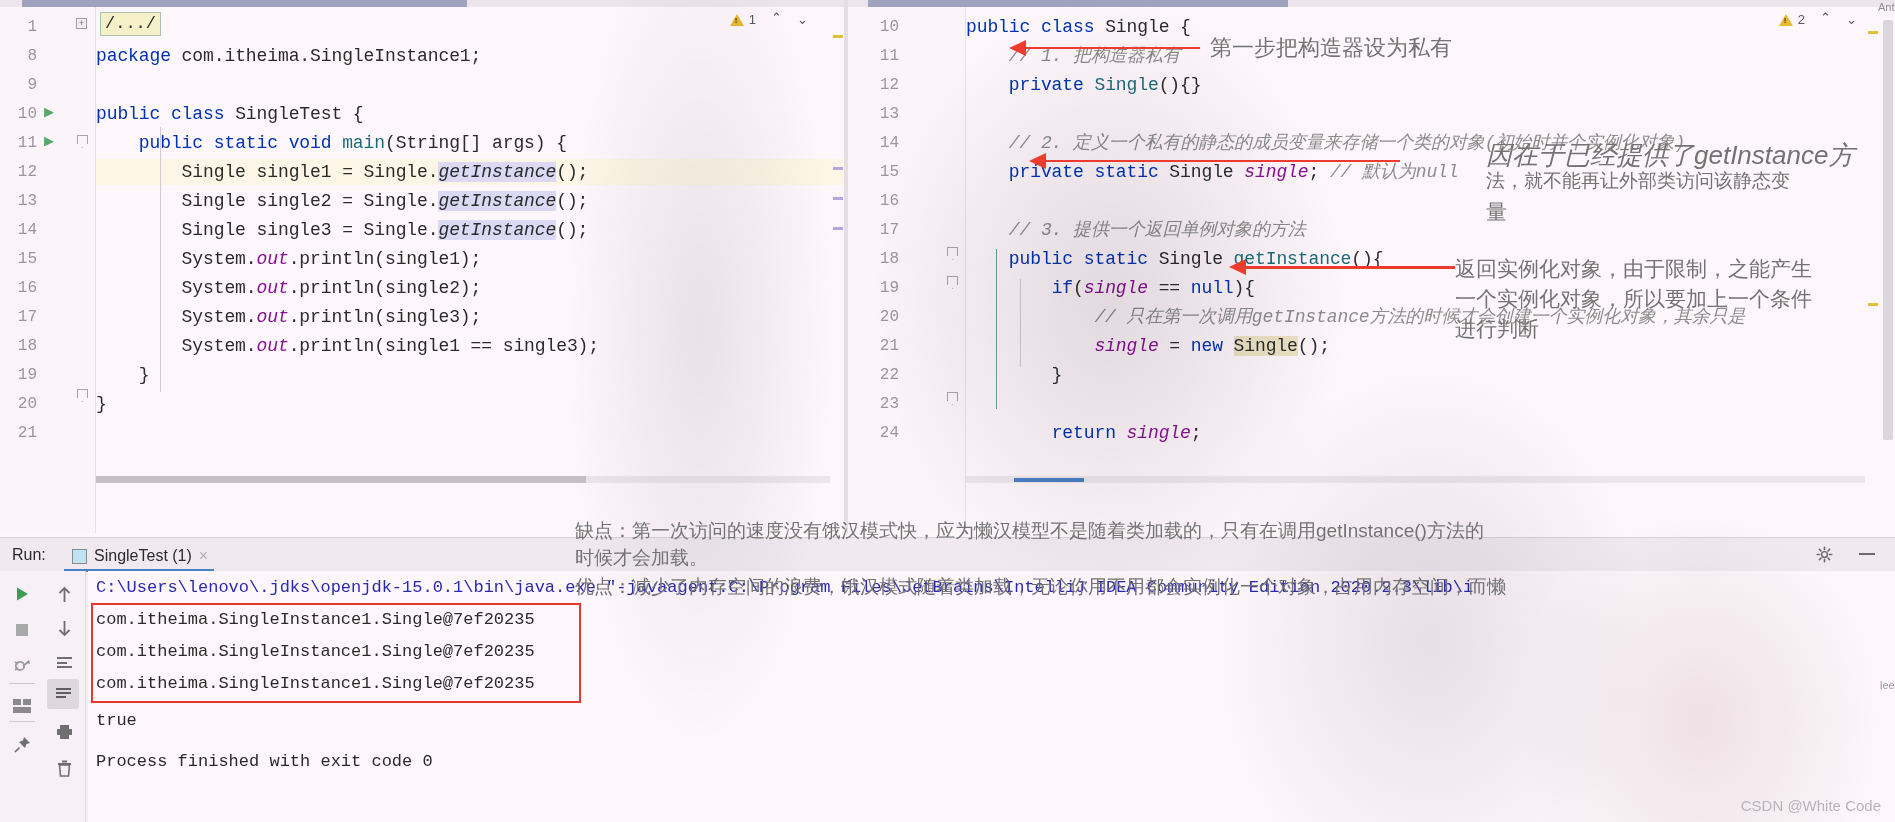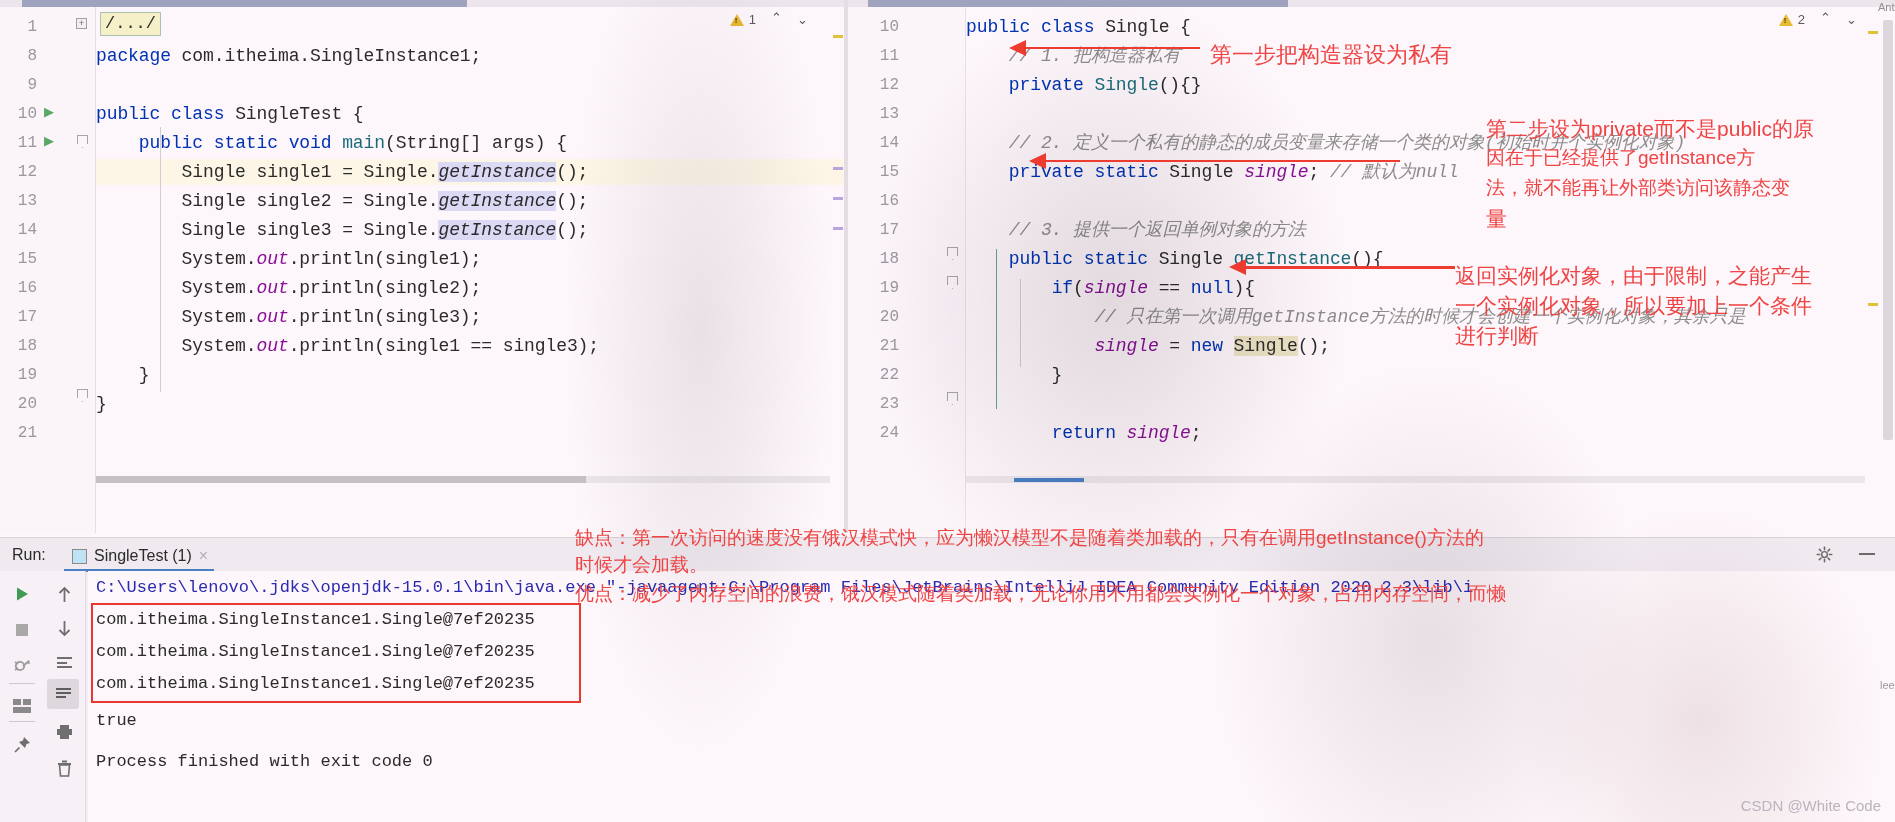--- a/index.html
+++ b/index.html
@@ -107,22 +107,22 @@
     border-right:1px solid #e0dae0; }
   .tbtn{ position:absolute; width:30px; height:30px; display:flex; align-items:center; justify-content:center; }
   .tsep{ position:absolute; width:26px; height:1px; background:#cfc9cf; }
 
   .console{ position:absolute; left:88px; right:0; top:33px; bottom:0; background:#fdf6fa; overflow:hidden; }
   .coline{ position:absolute; left:8px; white-space:pre; font:17px/1 "Liberation Mono", monospace; color:#2b2b2b; }
   .copath{ color:#2a2ab0; }
   .redbox{ position:absolute; border:2px solid #e8372c; }
 
   
-  .anno{ position:absolute; color:#ef4444; font-family:"Liberation Sans", sans-serif;
-    white-space:pre; z-index:20;margin-top:7px; }
+  .anno{ position:absolute; color:#737373; font-family:"Liberation Sans", sans-serif;
+    white-space:pre; z-index:20; }
   .arrow{ position:absolute; z-index:19; }
   .arrow .shaft{ position:absolute; height:3px; background:#ee3b30; top:0; left:0; }
   .arrow .head{ position:absolute; width:0;height:0; top:-7px; left:-16px;
     border-top:8.5px solid transparent; border-bottom:8.5px solid transparent;
     border-right:17px solid #ee3b30; }
 
   .watermark{ position:absolute; right:14px; bottom:8px; font:15px "Liberation Sans",sans-serif;
     color:#b9b3bd; z-index:30; }
   .sidetag{ position:absolute; right:1px; top:2px; width:16px; font:11px/1.05 "Liberation Sans",sans-serif;
     color:#8f8f8f; z-index:30; letter-spacing:0; }
@@ -401,22 +401,21 @@
   <div class="arrow" style="left:1025px;top:47px;width:175px;">
     <div class="shaft" style="width:175px;height:2px;"></div>
     <div class="head"></div>
   </div>
   <div class="anno" style="left:1210px;top:33px;font-size:22px;">第一步把构造器设为私有</div>
 
   <div class="arrow" style="left:1045px;top:160px;width:355px;">
     <div class="shaft" style="width:355px;height:2px;"></div>
     <div class="head"></div>
   </div>
-  <div class="anno" style="left:1486px;top:108px;font-size:21px;">第二步设为private而不是public的原</div>
-  <div class="anno" style="left:1486px;top:138px;font-size:19px;">因在于已经提供了getInstance方</div>
+  <div class="anno" style="left:1486px;top:138px;font-size:26px;font-style:italic;">因在于已经提供了getInstance方</div>
   <div class="anno" style="left:1486px;top:168px;font-size:19px;">法，就不能再让外部类访问该静态变</div>
   <div class="anno" style="left:1486px;top:198px;font-size:21px;">量</div>
 
   <div class="arrow" style="left:1245px;top:266px;width:210px;">
     <div class="shaft" style="width:210px;height:3px;"></div>
     <div class="head"></div>
   </div>
   <div class="anno" style="left:1455px;top:285px;font-size:21px;">一个实例化对象，所以要加上一个条件</div>
   <div class="anno" style="left:1455px;top:255px;font-size:21px;">返回实例化对象，由于限制，之能产生</div>
   <div class="anno" style="left:1455px;top:315px;font-size:21px;">进行判断</div>

